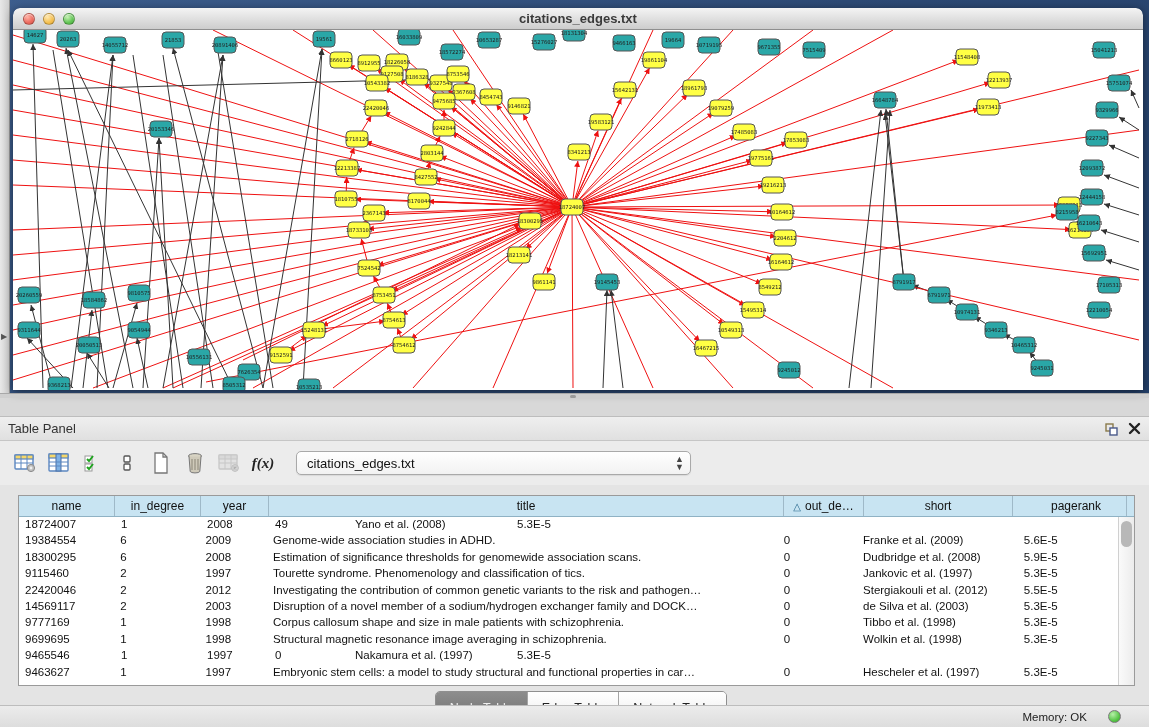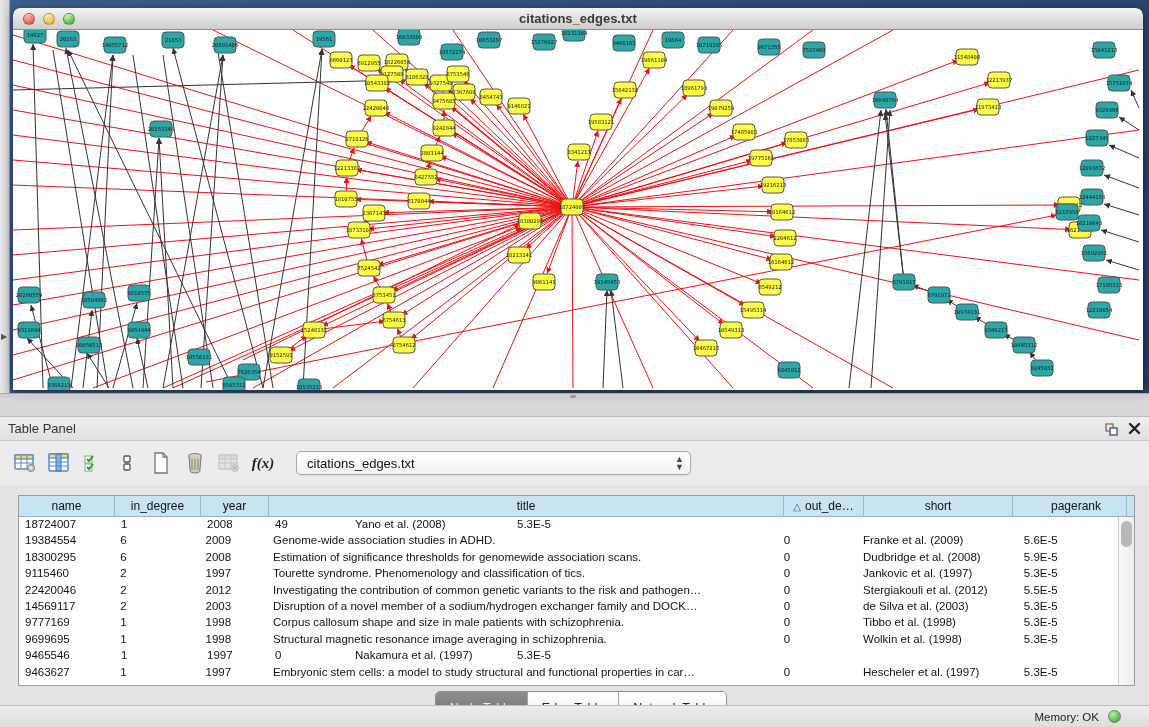--- a/index.html
+++ b/index.html
@@ -80,21 +80,21 @@
     overflow:hidden; box-shadow:0 1px 1px rgba(255,255,255,.7);margin-left:13px; }
   .seg { padding:0 14px; display:flex; align-items:center; font-size:12.5px; color:#222;
     background:linear-gradient(#ffffff,#ededed); border-right:1px solid #a5a5a5; cursor:pointer; }
   .seg:last-child { border-right:none; }
   .seg.sel { background:linear-gradient(#8d8d8d,#6f6f6f); color:#efefef; }
 
   
   .statusbar { position:absolute; left:0; top:705px; width:1149px; height:22px;
     background:linear-gradient(#ececec,#dddddd); border-top:1px solid #bdbdbd;
     display:flex; align-items:center; justify-content:flex-end; padding-right:28px; }
-  .mem-label { font-size:11.5px; color:#222; margin-right:9px; }
+  .mem-label { font-size:11.5px; color:#222; margin-right:21px; }
   .mem-dot { width:13px; height:13px; border-radius:50%;
     background:radial-gradient(circle at 35% 30%,#b6f0a8,#52c242 65%,#3da233);
     border:1px solid #7a7a7a; }
 </style>
 </head>
 <body>
 
 <div id="app">
 
   <div class="network-region">

